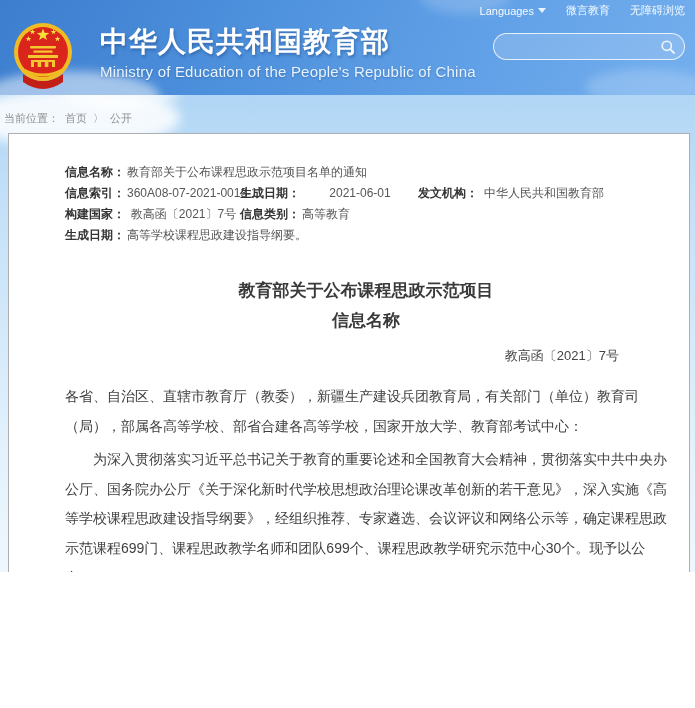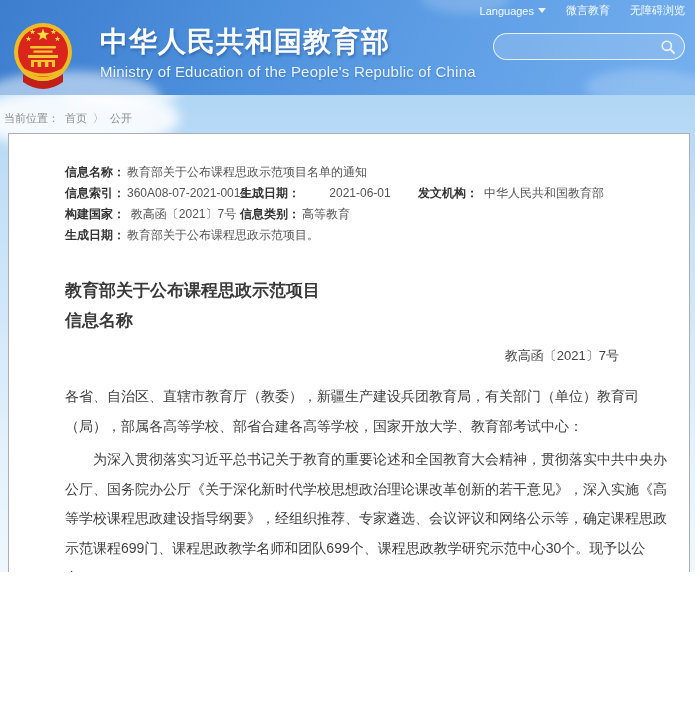--- a/index.html
+++ b/index.html
@@ -64,21 +64,21 @@
     background:#ffffff; border:1px solid #aeaeae; border-bottom:none;
     padding:28px 22px 0 56px;
   }
   .info{ font-size:12px; color:#555; }
   .info-row{ display:flex; line-height:21px; white-space:nowrap; }
   .ilab{ font-weight:bold; color:#333; width:62px; flex:none; }
   .ival{ color:#555;text-align:center; }
   .ival.w1{ width:113px; flex:none; }
   .ival.w2{ width:116px; flex:none; }
 
-  .doc-title{ margin-top:30px; font-size:17px; font-weight:bold; color:#3a3a3a; line-height:30px; }
+  .doc-title{ margin-top:30px; text-align:center; font-size:17px; font-weight:bold; color:#3a3a3a; line-height:30px; }
   .doc-number{ margin-top:10px; text-align:right; padding-right:48px; font-size:13px; color:#444; line-height:20px;}
 
   .body-text{ font-size:14px; color:#404040; line-height:29.5px; }
   .salutation{ margin-top:16px; }
   .para{ margin-top:4px; text-indent:2em; }
 
   .attach-line1{ margin-top:22px; margin-left:2em; }
   .attach-label{ color:#4d7c0f;padding-left:48px; }
   .attach-link{ color:#3434cf; text-decoration:none; cursor:pointer; }
 </style>
@@ -163,21 +163,21 @@
         <span class="ival">中华人民共和国教育部</span>
       </div>
       <div class="info-row">
         <span class="ilab">构建国家：</span>
         <span class="ival w1">教高函〔2021〕7号</span>
         <span class="ilab">信息类别：</span>
         <span class="ival">高等教育</span>
       </div>
       <div class="info-row">
         <span class="ilab">生成日期：</span>
-        <span class="ival">教育部关于公布课程思政示范项目。</span>
+        <span class="ival">高等学校课程思政建设指导纲要。</span>
       </div>
     </div>
 
     <div class="doc-title">
       <div>教育部关于公布课程思政示范项目</div>
       <div>信息名称</div>
     </div>
 
     <div class="doc-number">教高函〔2021〕7号</div>
 

